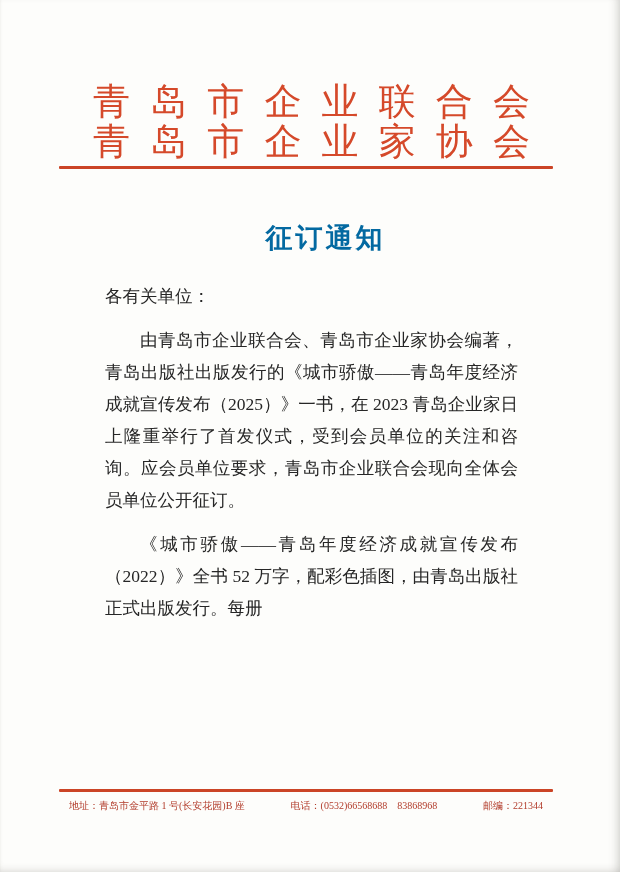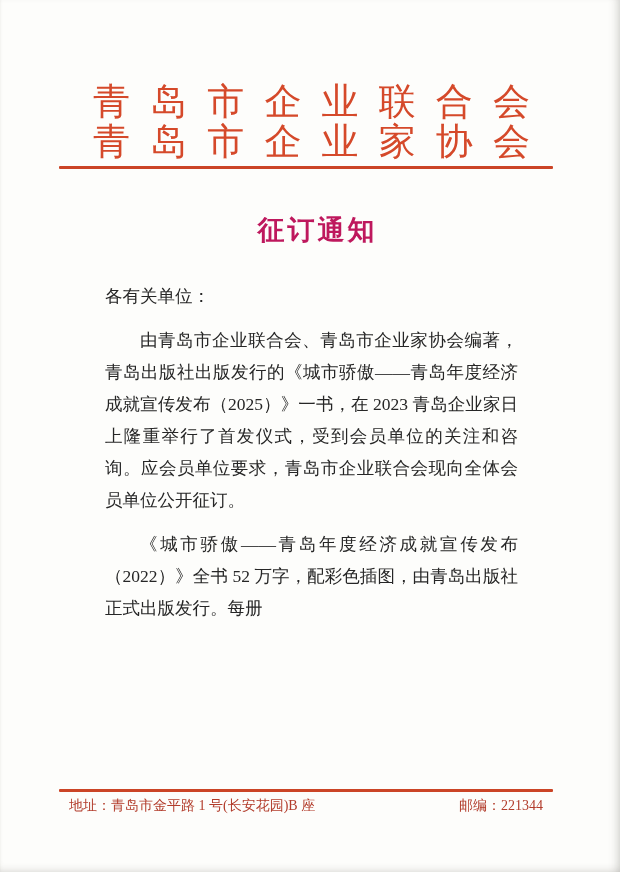--- a/index.html
+++ b/index.html
@@ -36,27 +36,27 @@
     background: #cb4426;
     border-radius: 1px;
   }
   .rule-top { top: 166px; }
   .rule-bottom { top: 789px; }
   .doc-title {
     position: absolute;
     top: 206px;
     left: 93px;
     width: 437px;
-    margin: 6px;
+    margin: 14px;
     text-align: center;
     font-size: 27px;
     line-height: 36px;
     font-weight: bold;
     letter-spacing: 3px;
-    color: #be185d;
+    color: #0369a1;
   }
   .doc-body {
     position: absolute;
     top: 268px;
     left: 93px;
     width: 437px;
     font-size: 17.5px;
     line-height: 32px;
     text-align: justify;
     color: #262626;
@@ -65,21 +65,21 @@
   .para { text-indent: 2em; }
   .footer-row {
     position: absolute;
     top: 797px;
     left: 59px;
     width: 494px;
     box-sizing: border-box;
     padding: 0 10px;
     display: flex;
     justify-content: space-between;
-    font-size: 14px;
+    font-size: 10px;
     line-height: 17px;
     color: #b23c2b;
   }
 </style>
 </head>
 <body>
 
 <div class="page">
 
   <header class="letterhead">
@@ -112,17 +112,18 @@
   <main class="doc-body">
     <p class="salutation">各有关单位：</p>
     <p class="para">由青岛市企业联合会、青岛市企业家协会编著，青岛出版社出版发行的《城市骄傲——青岛年度经济成就宣传发布（2025）》一书，在 2023 青岛企业家日上隆重举行了首发仪式，受到会员单位的关注和咨询。应会员单位要求，青岛市企业联合会现向全体会员单位公开征订。</p>
     <p class="para">《城市骄傲——青岛年度经济成就宣传发布（2022）》全书 52 万字，配彩色插图，由青岛出版社正式出版发行。每册</p>
   </main>
 
   <footer>
     <div class="rule rule-bottom"></div>
     <div class="footer-row">
       <span>地址：青岛市金平路 1 号(长安花园)B 座</span>
+      <span>电话：(0532)66568688　83868968</span>
       <span>邮编：221344</span>
     </div>
   </footer>
 
 </div>
 
 </body></html>

